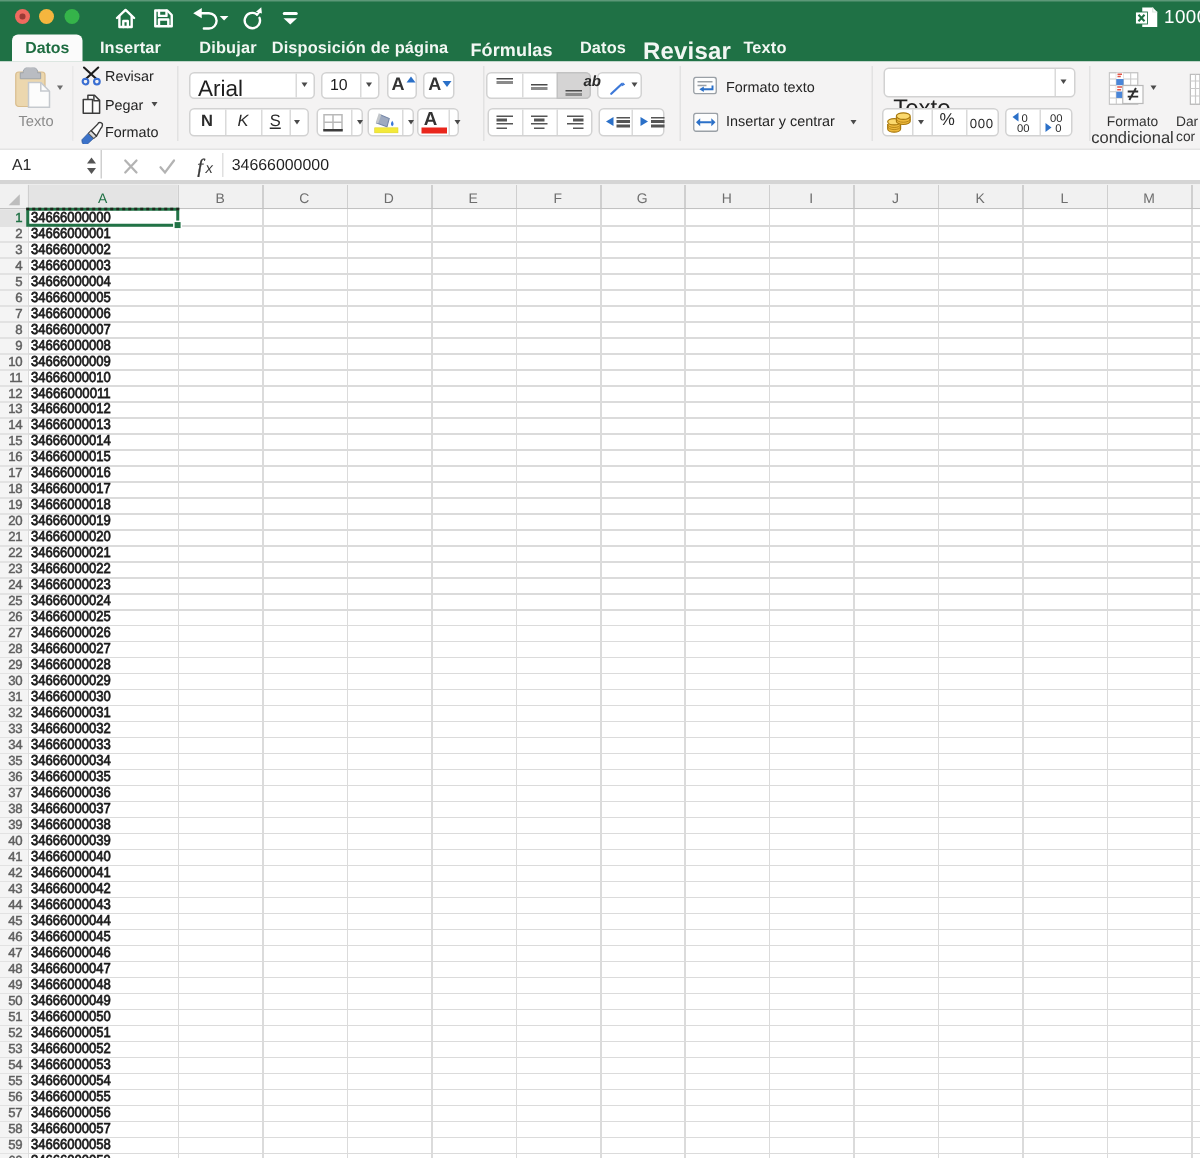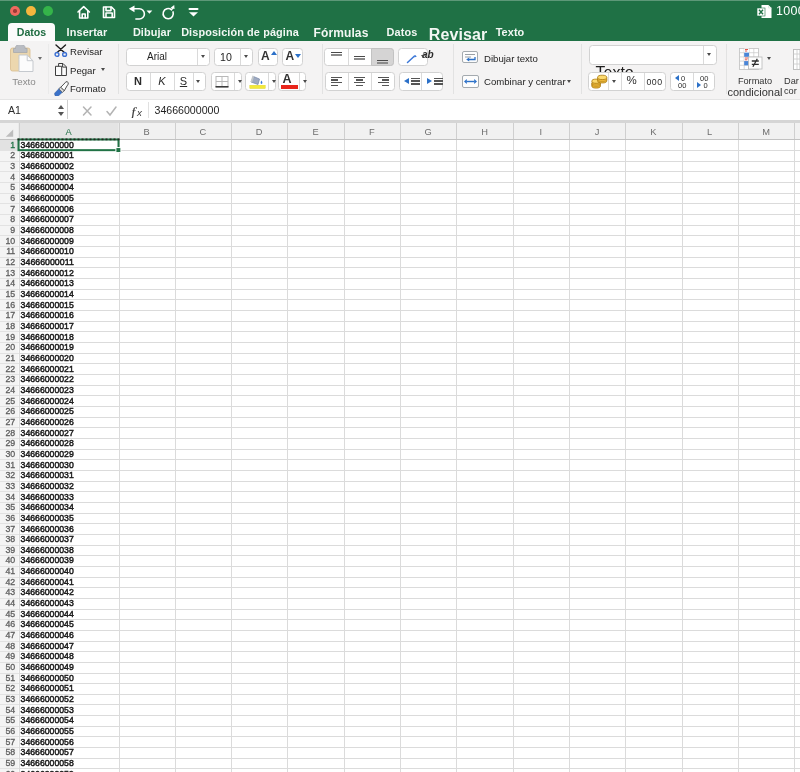--- a/index.html
+++ b/index.html
@@ -83,21 +83,21 @@
 <path d="M0.6 49.2 l5.2-5.4 3.6 3.5 -5.6 5.2 q-3.4 0.4 -3.2-3.3 z" fill="#3b72c9" stroke="#2c5699" stroke-width="0.5"></path>
 <path d="M4.9 44.9 l1.8-1.9 3.7 3.6 -1.9 1.8 z" fill="#dcdcdc" stroke="#555" stroke-width="0.7"></path>
 <path d="M6.8 43.2 l4.3-4.4 a1.6 1.6 0 0 1 3.1 1.1 q-0.2 1.1-1.2 2 l-2.7 4.8 z" fill="#fdfdfd" stroke="#3c3c3c" stroke-width="0.9"></path>
 </g>
 </svg>
 <div class="lbl" style="left:70px;top:45.5px">Revisar</div>
 <div class="lbl" style="left:70px;top:64.5px">Pegar</div>
 <span style="position:absolute;left:101px;top:68px;width:0;height:0;border-left:2.5px solid transparent;border-right:2.5px solid transparent;border-top:3.8px solid #4a4a4a"></span>
 <div class="lbl" style="left:70px;top:83px">Formato</div>
 <div class="btn" style="left:125.5px;top:47.5px;width:84.5px;height:18.5px"></div>
-<div class="abs" style="left:147px;top:51px;font-size:10px;color:#1f1f1f">Arial</div>
+<div class="abs" style="left:132px;top:51px;font-size:15px;color:#1f1f1f">Arial</div>
 <div class="abs" style="left:197px;top:48.5px;width:1px;height:16.5px;background:#dadada"></div>
 <span style="position:absolute;left:200.5px;top:54.5px;width:0;height:0;border-left:2.5px solid transparent;border-right:2.5px solid transparent;border-top:3.8px solid #4a4a4a"></span>
 <div class="btn" style="left:213.5px;top:47.5px;width:39.5px;height:18.5px"></div>
 <div class="abs" style="left:220px;top:51px;font-size:10.6px;color:#1f1f1f">10</div>
 <div class="abs" style="left:240px;top:48.5px;width:1px;height:16.5px;background:#dadada"></div>
 <span style="position:absolute;left:243.5px;top:54.5px;width:0;height:0;border-left:2.5px solid transparent;border-right:2.5px solid transparent;border-top:3.8px solid #4a4a4a"></span>
 <div class="btn" style="left:257.5px;top:47.5px;width:20.5px;height:18.5px"></div>
 <div class="abs" style="left:261px;top:49px;font-size:12px;font-weight:bold;color:#333">A</div>
 <span style="position:absolute;left:270.5px;top:51px;width:0;height:0;border-left:3px solid transparent;border-right:3px solid transparent;border-bottom:4.5px solid #2b70c8"></span>
 <div class="btn" style="left:281.5px;top:47.5px;width:21px;height:18.5px"></div>
@@ -137,21 +137,21 @@
 <div class="btn" style="left:324px;top:47.5px;width:70px;height:18.5px"></div>
 <div class="abs" style="left:370.5px;top:47.5px;width:23.5px;height:18.5px;background:#d5d4d4;border:1px solid #c2c2c2;border-radius:0 3.5px 3.5px 0"></div>
 <div class="abs" style="left:347.5px;top:48.5px;width:1px;height:16.5px;background:#dadada"></div>
 <div class="abs" style="left:330.5px;top:51.5px;width:11px;height:1.6px;background:#4a4a4a"></div>
 <div class="abs" style="left:330.5px;top:54.1px;width:11px;height:1.6px;background:#8a8a8a"></div>
 <div class="abs" style="left:353.9px;top:55.5px;width:11px;height:1.6px;background:#4a4a4a"></div>
 <div class="abs" style="left:353.9px;top:58.1px;width:11px;height:1.6px;background:#8a8a8a"></div>
 <div class="abs" style="left:377.3px;top:59.5px;width:11px;height:1.6px;background:#4a4a4a"></div>
 <div class="abs" style="left:377.3px;top:62.1px;width:11px;height:1.6px;background:#8a8a8a"></div>
 <div class="btn" style="left:398px;top:47.5px;width:30px;height:18.5px"></div>
-<div class="abs" style="left:422px;top:48.5px;font-size:10px;font-style:italic;font-weight:bold;color:#2b2b2b">ab</div>
+<div class="abs" style="left:389px;top:48.5px;font-size:10px;font-style:italic;font-weight:bold;color:#2b2b2b">ab</div>
 <svg class="abs" style="left:406px;top:53px" width="13" height="11" viewBox="0 0 13 11">
       <path d="M1.5 9.5 L8.5 3" stroke="#3c78d8" stroke-width="1.5" stroke-linecap="round"></path>
       <path d="M9.2 1.9 l1.6 1.5 -2.4 1.2 z" fill="#3c78d8"></path>
     </svg>
 <span style="position:absolute;left:420.5px;top:54.5px;width:0;height:0;border-left:2.5px solid transparent;border-right:2.5px solid transparent;border-top:3.8px solid #4a4a4a"></span>
 <div class="btn" style="left:325px;top:72px;width:69.5px;height:19px"></div>
 <div class="abs" style="left:348px;top:73px;width:1px;height:17px;background:#dadada"></div>
 <div class="abs" style="left:371px;top:73px;width:1px;height:17px;background:#dadada"></div>
 <div class="abs" style="left:331px;top:76.5px;width:11px;height:1.4px;background:#555"></div>
     <div class="abs" style="left:331px;top:79.2px;width:7px;height:1.4px;background:#555"></div>
@@ -174,28 +174,28 @@
 <span style="position:absolute;left:426.5px;top:78px;width:0;height:0;border-top:3.5px solid transparent;border-bottom:3.5px solid transparent;border-left:5px solid #2b70c8"></span>
     <div class="abs" style="left:433.5px;top:77.5px;width:9px;height:1.5px;background:#555"></div>
     <div class="abs" style="left:433.5px;top:80.4px;width:9px;height:1.5px;background:#555"></div>
     <div class="abs" style="left:433.5px;top:83.3px;width:9px;height:1.5px;background:#555"></div>
 <svg class="abs" style="left:462px;top:51px" width="17" height="12" viewBox="0 0 17 12">
 <rect x="0.5" y="0.5" width="15" height="11" rx="1.5" fill="#fdfdfd" stroke="#9aa0a6" stroke-width="0.9"></rect>
 <path d="M3 3.5 h10 M3 6 h6" stroke="#9aa0a6" stroke-width="1"></path>
 <path d="M13 6 v2.5 h-7" fill="none" stroke="#2b70c8" stroke-width="1.3"></path>
 <path d="M7.2 6.6 v3.8 l-3-1.9 z" fill="#2b70c8"></path>
 </svg>
-<div class="lbl" style="left:484px;top:52.5px">Dibujar texto</div>
+<div class="lbl" style="left:484px;top:52.5px">Formato texto</div>
 <svg class="abs" style="left:462px;top:74.5px" width="17" height="13" viewBox="0 0 17 13">
 <rect x="0.5" y="0.5" width="16" height="12" rx="1.5" fill="#fdfdfd" stroke="#9aa0a6" stroke-width="0.9"></rect>
 <path d="M4.6 6.5 h7.8" stroke="#2b70c8" stroke-width="1.4"></path>
 <path d="M4.8 3.9 L2 6.5 l2.8 2.6 z" fill="#2b70c8"></path>
 <path d="M12.2 3.9 L15 6.5 l-2.8 2.6 z" fill="#2b70c8"></path>
 </svg>
-<div class="lbl" style="left:484px;top:76px">Combinar y centrar</div>
+<div class="lbl" style="left:484px;top:76px">Insertar y centrar</div>
 <span style="position:absolute;left:566.5px;top:79.5px;width:0;height:0;border-left:2.5px solid transparent;border-right:2.5px solid transparent;border-top:3.8px solid #4a4a4a"></span>
 <div class="btn" style="left:589px;top:45px;width:128px;height:20px"></div>
 <div class="abs" style="left:595.5px;top:64px;font-size:16px;color:#1f1f1f">Texto</div>
 <div class="abs" style="left:703px;top:46px;width:1px;height:18px;background:#dadada"></div>
 <span style="position:absolute;left:707px;top:52.5px;width:0;height:0;border-left:2.5px solid transparent;border-right:2.5px solid transparent;border-top:3.8px solid #4a4a4a"></span>
 <div class="btn" style="left:588px;top:72px;width:78px;height:19px"></div>
 <div class="abs" style="left:608px;top:73px;width:1px;height:17px;background:#dadada"></div>
 <div class="abs" style="left:620.5px;top:73px;width:1px;height:17px;background:#dadada"></div>
 <div class="abs" style="left:643.5px;top:73px;width:1px;height:17px;background:#dadada"></div>
 <svg class="abs" style="left:590.5px;top:73.5px" width="17" height="15" viewBox="0 0 17 15">

